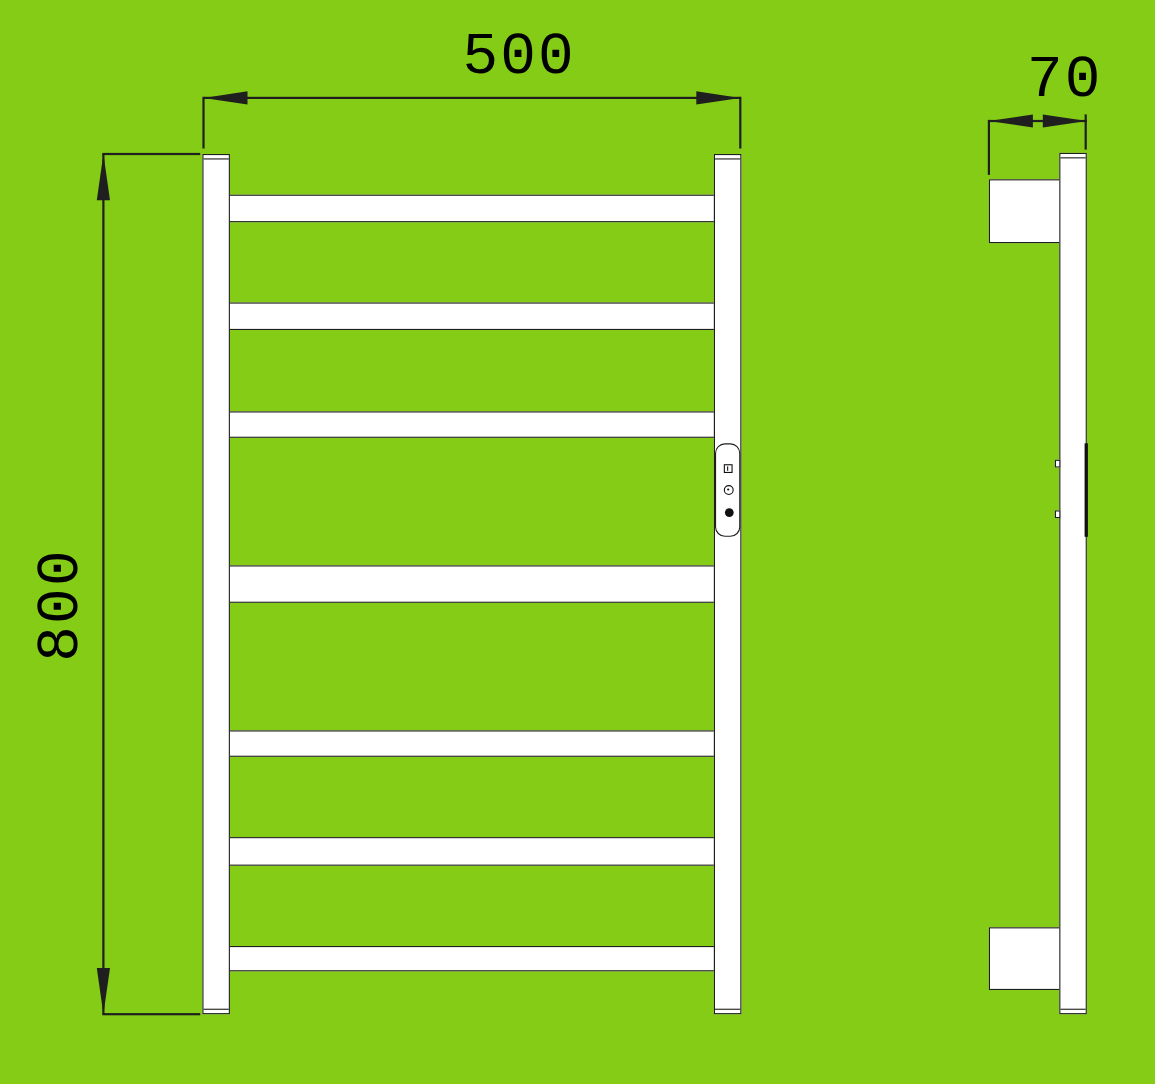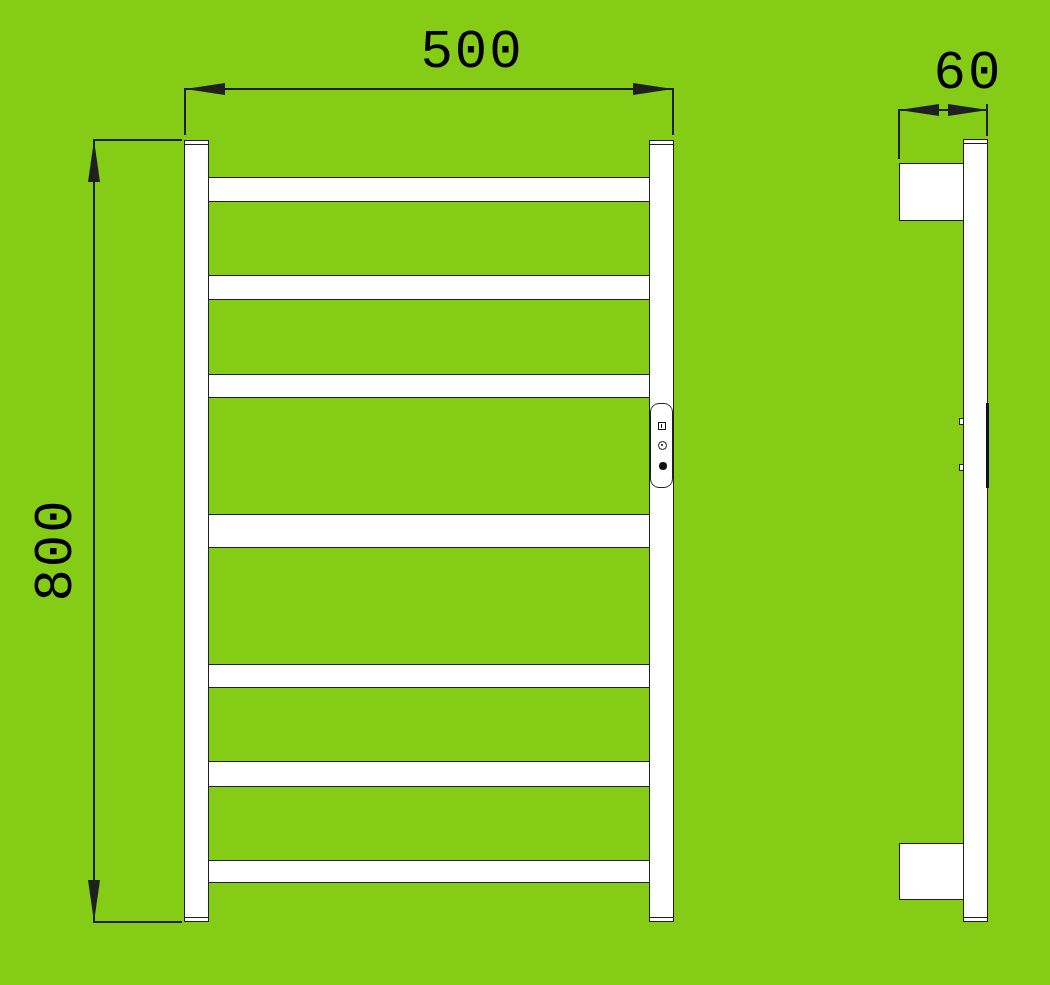--- a/index.html
+++ b/index.html
@@ -124,21 +124,21 @@
 
     <div class="control-panel">
       <div class="cp-display"></div>
       <div class="cp-ring"></div>
       <div class="cp-dot"></div>
     </div>
   </div>
 
   <div>
 
-    <div class="dim-text" style="left:908px; top:47px; width:120px;">60</div>
+    <div class="dim-text" style="left:908px; top:47px; width:120px;">70</div>
     <div class="hline" style="left:899px; top:109px; width:89px;"></div>
     <div class="arrow arrow-left" style="left:899px; top:103.5px;"></div>
     <div class="arrow arrow-right" style="left:948px; top:103.5px;"></div>
     <div class="vline" style="left:898px; top:109px; height:50px;"></div>
     <div class="vline" style="left:986px; top:104px; height:32px;"></div>
 
     <div class="outline rail" style="left:963px; top:139px; width:25px; height:783px;">
       <div class="rail-cap" style="top:2.5px;"></div>
       <div class="rail-cap" style="bottom:3px;"></div>
     </div>

